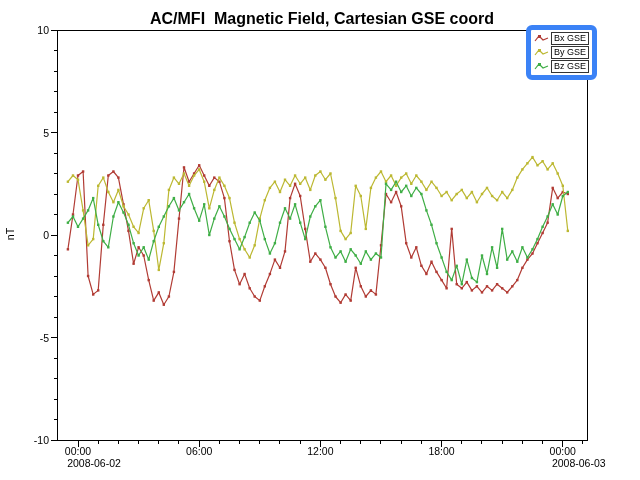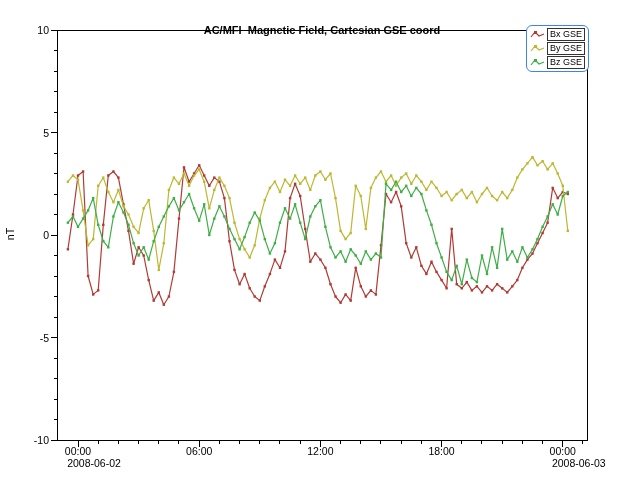--- a/index.html
+++ b/index.html
@@ -10,37 +10,37 @@
   }
   #chart-root {
     position: relative;
     width: 640px; height: 480px;
     background: #ffffff;
     overflow: hidden;
   }
   #plot-svg { position: absolute; left: 0; top: 0; }
   .chart-title {
     position: absolute;
-    left: 57px; top: 24px; width: 530px;
+    left: 57px; top: 10px; width: 530px;
     text-align: center;
-    font-size: 11px; font-weight: bold; color: #000;
+    font-size: 16px; font-weight: bold; color: #000;
     white-space: pre;
   }
   .y-axis-label {
     position: absolute;
     left: 4px; top: 228px;
     font-size: 10.5px; color: #000;
     transform: rotate(-90deg);
     transform-origin: center center;
   }
   .legend {
     position: absolute;
     left: 526px; top: 25px;
     background: #ffffff;
-    border: 1px solid #3b82f6;
+    border: 5px solid #3b82f6;
     border-radius: 6px;
     padding: 2px 3px;
     display: flex; flex-direction: column; gap: 1px;
   }
   .legend-row { display: flex; align-items: center; gap: 2px; }
   .legend-label {
     display: inline-block;
     border: 1px solid #333;
     background: #fff;
     font-size: 9px; line-height: 11px;

